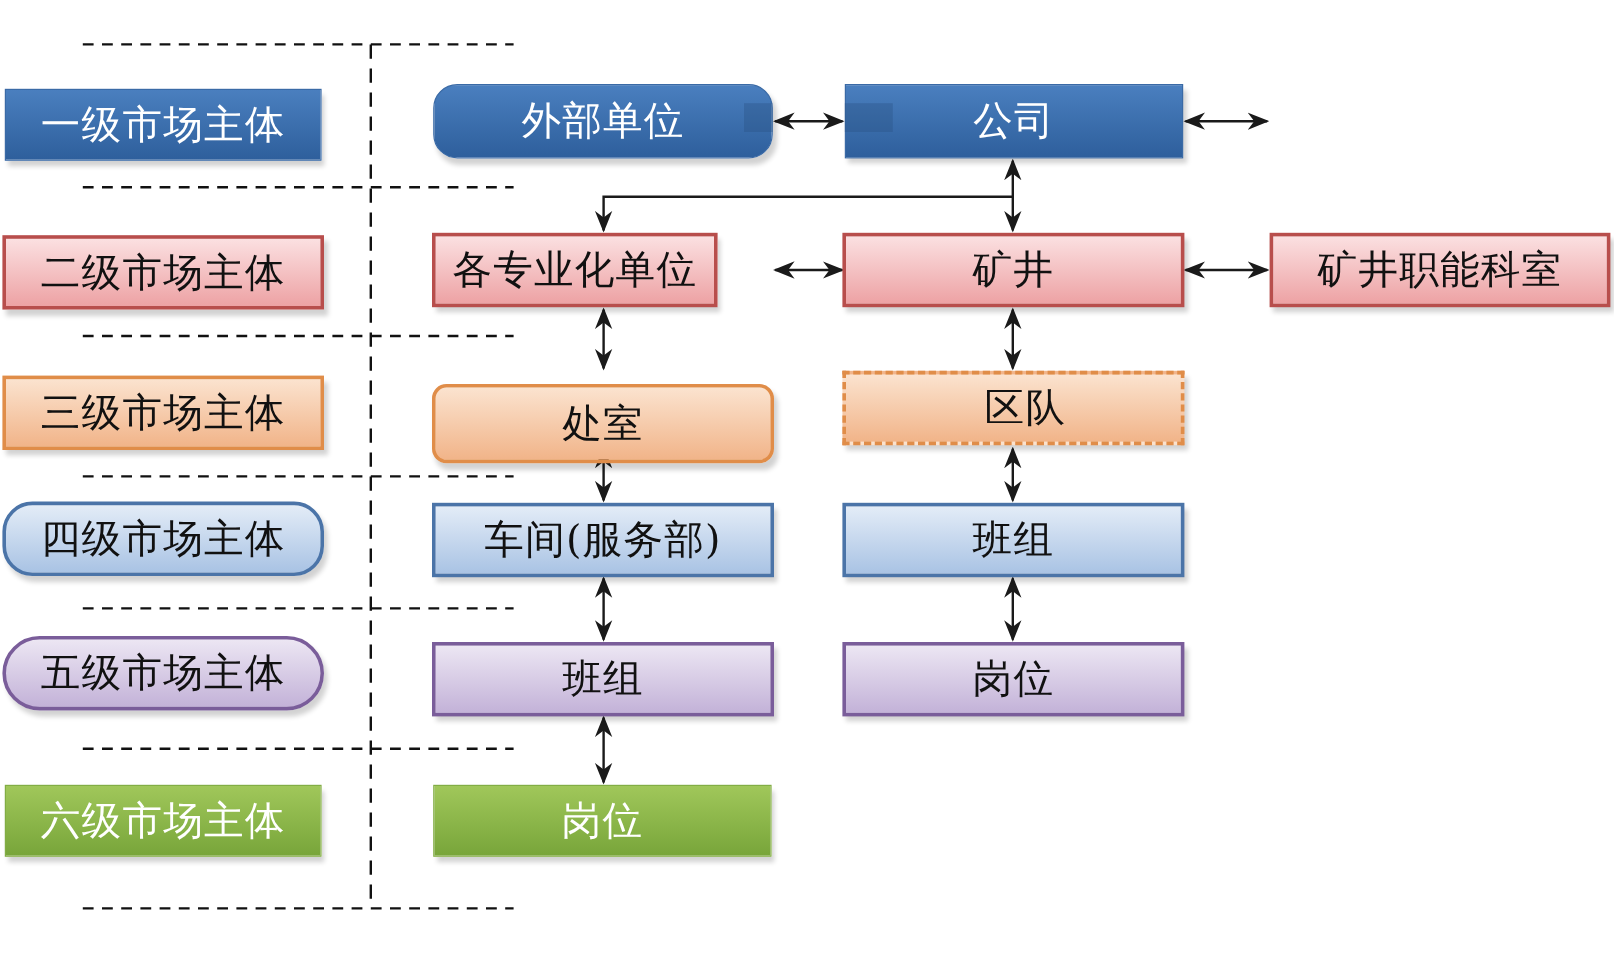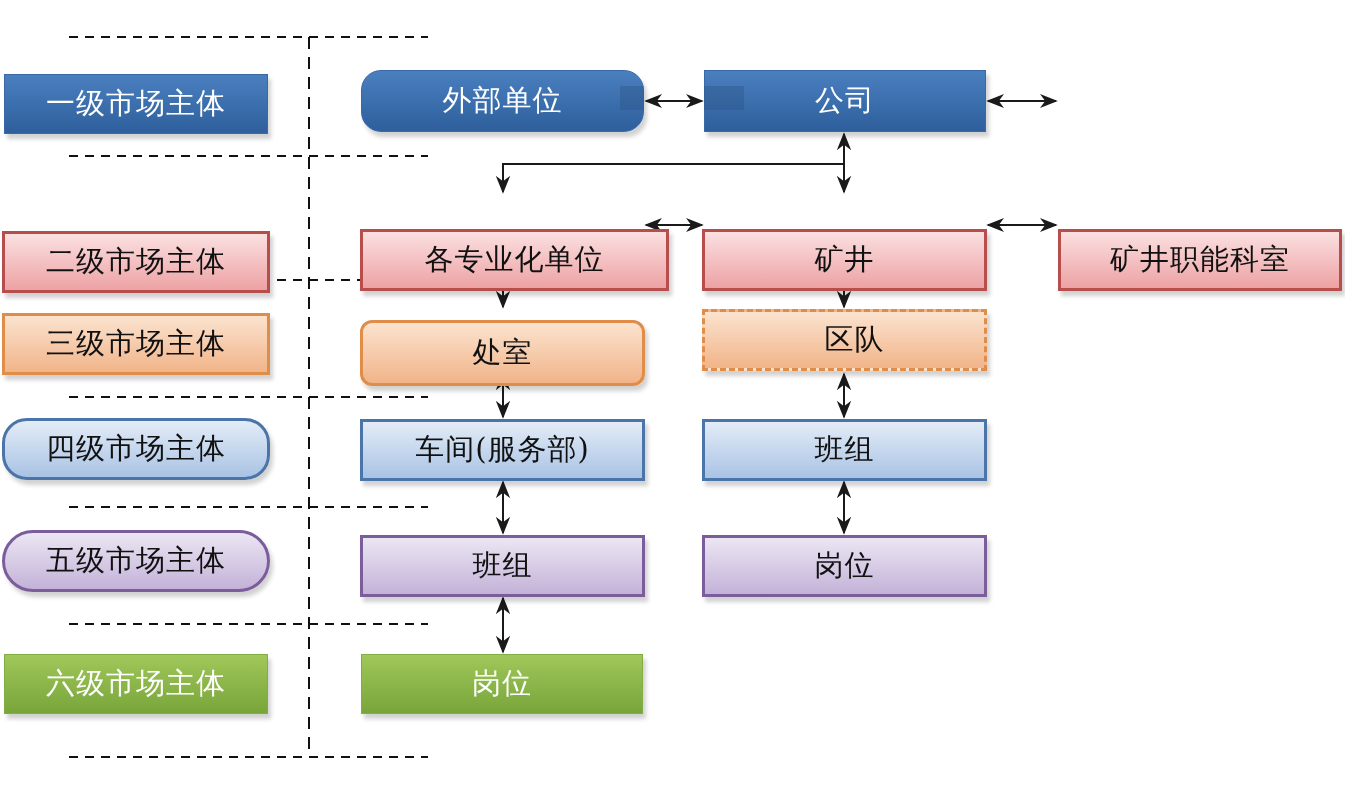--- a/index.html
+++ b/index.html
@@ -1,23 +1,23 @@
 <!DOCTYPE html>
 <html><head>
 <meta charset="utf-8">
 <style>
   html, body { margin:0; padding:0; background:#ffffff; }
   body { width:1345px; height:795px; position:relative; overflow:hidden;
          font-family:"DejaVu Serif","Liberation Serif",serif; }
   #diagram { position:absolute; left:0; top:0; width:1345px; height:795px; }
   .box { position:absolute; box-sizing:border-box; display:flex; align-items:center;
-         justify-content:center; font-size:29px; letter-spacing:1px;
+         justify-content:center; font-size:33px; letter-spacing:1px;
          box-shadow: 3px 5px 4px rgba(0,0,0,0.18); }
   .lvl1 { background:linear-gradient(#4a7fbf,#2e5f9c); border:1px solid #3a6aa6; color:#ffffff; }
-  .lvl2 { background:linear-gradient(#fbe0e1,#eda2a4); border:3px solid #b84e4c; color:#111;margin-top:35px; }
+  .lvl2 { background:linear-gradient(#fbe0e1,#eda2a4); border:3px solid #b84e4c; color:#111; }
   .lvl3 { background:linear-gradient(#fbe3cf,#f1b489); border:3px solid #e08d49; color:#111; }
   .lvl3d { background:linear-gradient(#fbe3cf,#f1b489); border:3px dashed #e08d49; color:#111; }
   .lvl4 { background:linear-gradient(#e3ecf7,#a9c3e4); border:3px solid #4b74a8; color:#111; }
   .lvl5 { background:linear-gradient(#ece6f3,#c3b2d8); border:3px solid #7a5d9a; color:#111; }
   .lvl6 { background:linear-gradient(#a0c75a,#78a53a); border:1px solid #82ad44; color:#ffffff; }
   .patch { position:absolute; background:rgba(40,80,130,0.35); }
 </style>
 </head>
 <body>
 
@@ -63,21 +63,21 @@
   <div class="box lvl3" style="left:2px;top:313px;width:268px;height:62px;">三级市场主体</div>
   <div class="box lvl4" style="left:2px;top:418px;width:268px;height:62px;border-radius:25px;">四级市场主体</div>
   <div class="box lvl5" style="left:2px;top:530px;width:268px;height:62px;border-radius:31px;">五级市场主体</div>
   <div class="box lvl6" style="left:4px;top:654px;width:264px;height:60px;">六级市场主体</div>
 
   <div class="box lvl1" style="left:361px;top:70px;width:283px;height:62px;border-radius:20px;">外部单位</div>
   <div class="box lvl1" style="left:704px;top:70px;width:282px;height:62px;">公司</div>
   <div class="patch" style="left:620px;top:86px;width:24px;height:24px;"></div>
   <div class="patch" style="left:704px;top:86px;width:40px;height:24px;"></div>
 
-  <div class="box lvl2" style="left:360px;top:194px;width:309px;height:62px;">各专业化单位</div>
+  <div class="box lvl2" style="left:360px;top:194px;width:238px;height:62px;">各专业化单位</div>
   <div class="box lvl2" style="left:702px;top:194px;width:285px;height:62px;">矿井</div>
   <div class="box lvl2" style="left:1058px;top:194px;width:284px;height:62px;">矿井职能科室</div>
 
   <div class="box lvl3" style="left:360px;top:320px;width:285px;height:66px;border-radius:12px;">处室</div>
   <div class="box lvl3d" style="left:702px;top:309px;width:285px;height:62px;padding-left:20px;">区队</div>
 
   <div class="box lvl4" style="left:360px;top:419px;width:285px;height:62px;">车间(服务部)</div>
   <div class="box lvl4" style="left:702px;top:419px;width:285px;height:62px;">班组</div>
 
   <div class="box lvl5" style="left:360px;top:535px;width:285px;height:62px;">班组</div>

